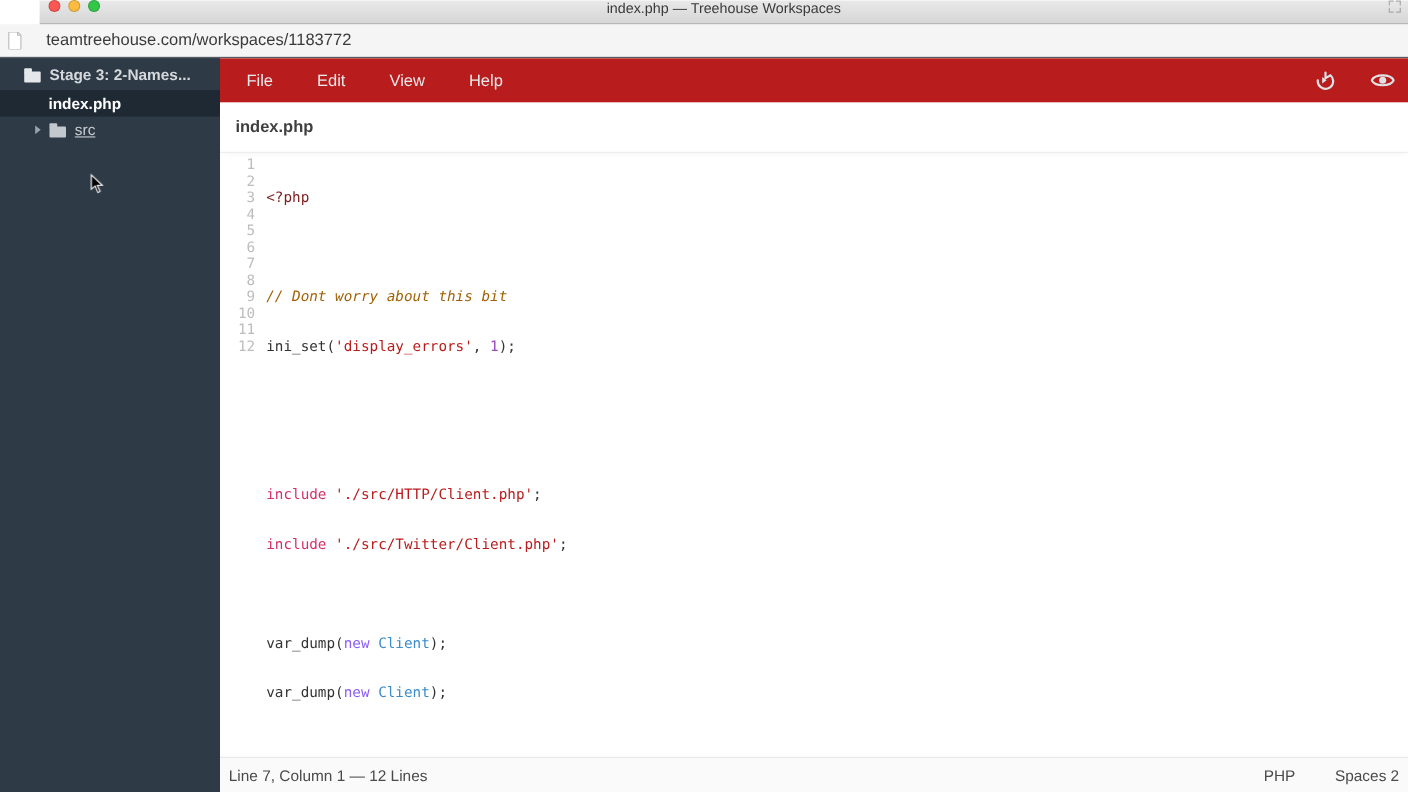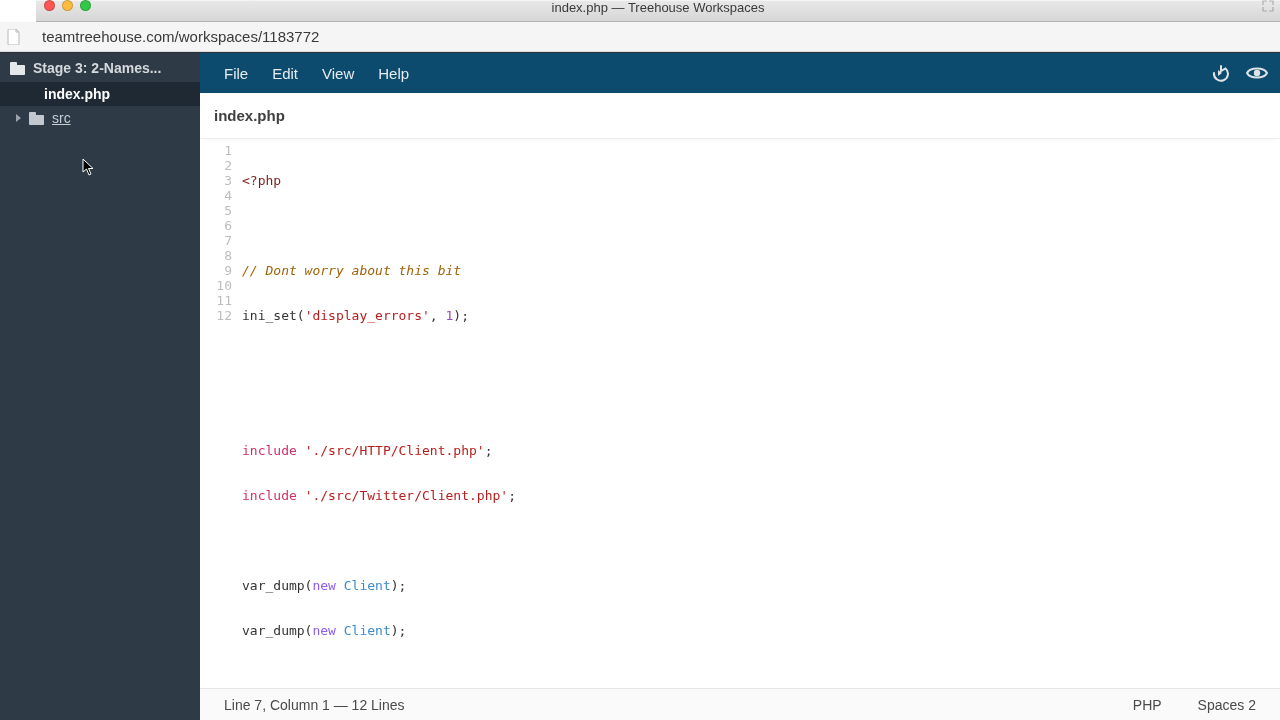--- a/index.html
+++ b/index.html
@@ -54,32 +54,32 @@
 }
 .sidebar {
   width: 200px;
   background: #2e3b47;
   color: #c7cdd2;
   display: flex; flex-direction: column;
   border-top: 1px solid #2b3640;
 }
 .project-row {
   display: flex; align-items: center; gap: 8px;
-  padding: 6px 12px 6px 10px; font-weight: 600;
+  padding: 6px 12px 6px 22px; font-weight: 600;
   color: #d5d9dc; font-size: 14px; white-space: nowrap; overflow: hidden;
 }
 .file-row, .folder-row {
   display: flex; align-items: center; gap: 8px;
   padding: 4px 12px 4px 30px; font-size: 14px; cursor: pointer;
 }
 .file-row.active {
   background: #1e2933; color: #fff; font-weight: 600;
   padding-left: 44px;
 }
-.folder-row { padding-left: 16px; text-decoration: underline; }
+.folder-row { padding-left: 32px; text-decoration: underline; }
 .disclosure {
   width: 0; height: 0;
   border-top: 4px solid transparent;
   border-bottom: 4px solid transparent;
   border-left: 5px solid #9aa3ab;
 }
 .folder-icon, .file-icon-tree, .project-icon {
   width: 15px; height: 13px; position: relative; flex-shrink: 0;
 }
 .folder-icon::before, .project-icon::before {
@@ -87,22 +87,22 @@
   width: 15px; height: 10px; background: #c2c8ce; border-radius: 1px;
 }
 .folder-icon::after, .project-icon::after {
   content: ""; position: absolute; left: 0; top: 0;
   width: 7px; height: 4px; background: #c2c8ce; border-radius: 1px 1px 0 0;
 }
 .project-icon::before, .project-icon::after { background: #e5e8ea; }
 
 .main { flex: 1; display: flex; flex-direction: column; background: #fff; min-width: 0; }
 .menubar {
-  height: 40px; background: #0c4a6e;
-  display: flex; align-items: center; padding: 0 12px; gap: 0;
+  height: 40px; background: #b91c1c;
+  display: flex; align-items: center; padding: 0 12px; gap: 16px;
 }
 .menu-item {
   color: #e8ebed; font-size: 15px; padding: 6px 12px;
   cursor: pointer; border-radius: 3px;
 }
 .menubar-spacer { flex: 1; }
 .menubar-icon {
   width: 22px; height: 22px; margin-left: 14px;
   display: flex; align-items: center; justify-content: center;
   cursor: pointer; color: #dfe3e6;
@@ -131,21 +131,21 @@
 .tok-kw { color: #d32f6b; }
 .tok-str { color: #b91c1c; }
 .tok-num { color: #9a48c2; }
 .tok-cm { color: #a16207; font-style: italic; }
 .tok-cls { color: #3b8ccb; }
 .tok-op { color: #8b5cf6; }
 .tok-tag { color: #7f1d1d; margin-top: 20px; }
 .statusbar {
   height: 32px; border-top: 1px solid #e6e6e6;
   background: #fafafa; display: flex; align-items: center;
-  padding: 0 24px; font-size: 14px; color: #4a4a4a;
+  padding: 0 8px; font-size: 14px; color: #4a4a4a;
 }
 .statusbar-left { }
 .statusbar-right { margin-left: auto; display: flex; gap: 36px; }
 .cursor-overlay {
   position: fixed; left: 82px; top: 158px; width: 14px; height: 18px;
   pointer-events: none;
 }
 </style>
 </head>
 <body>

